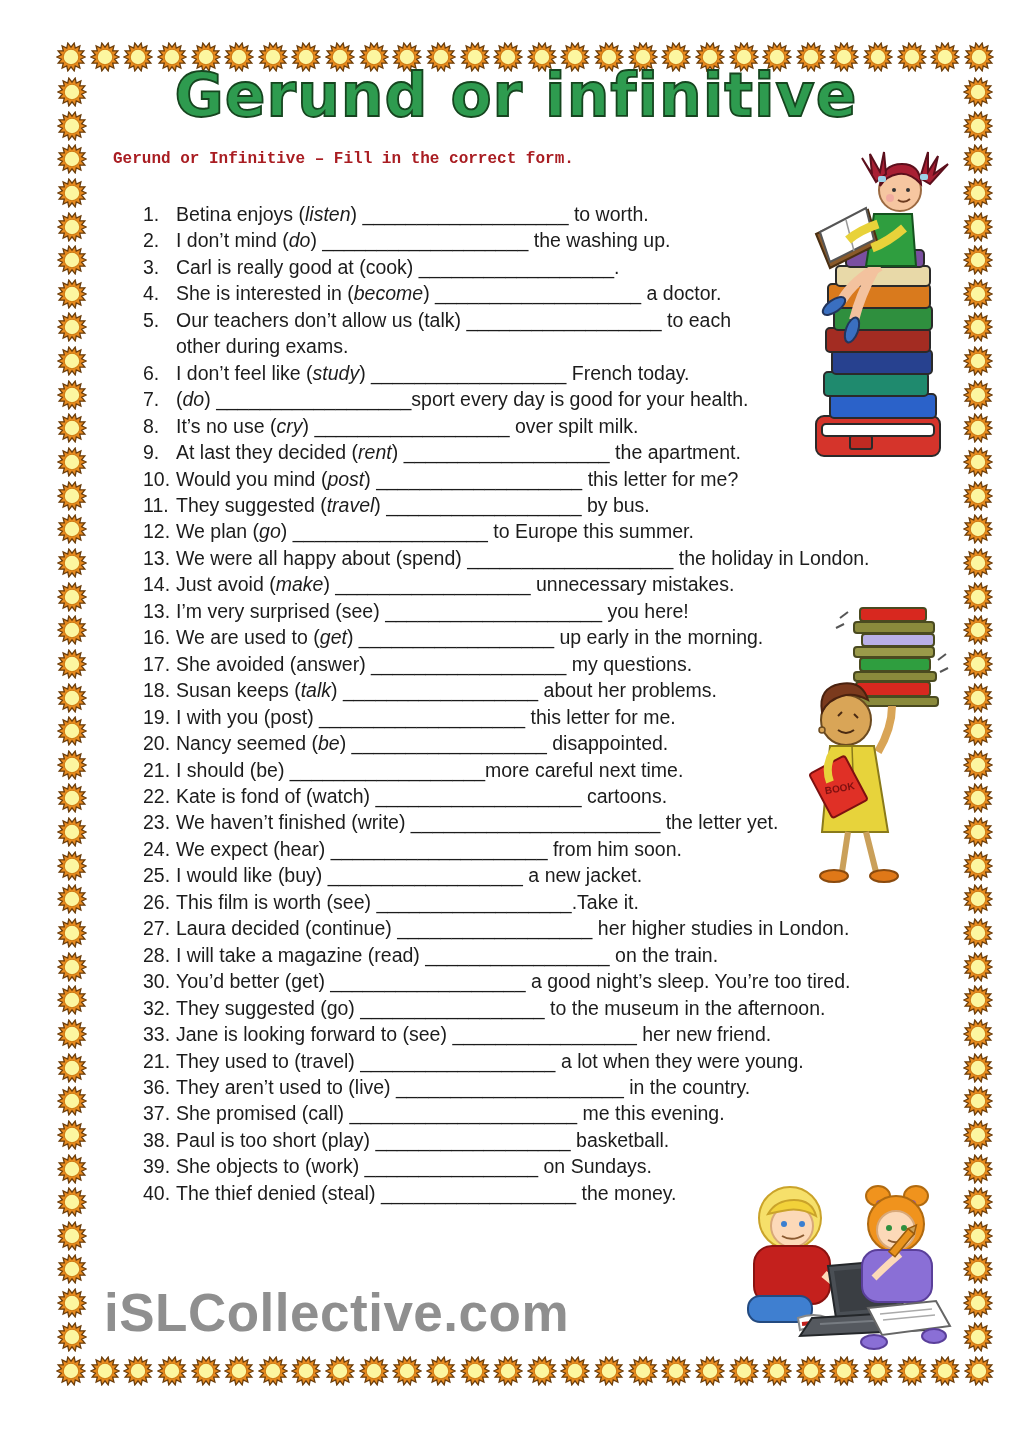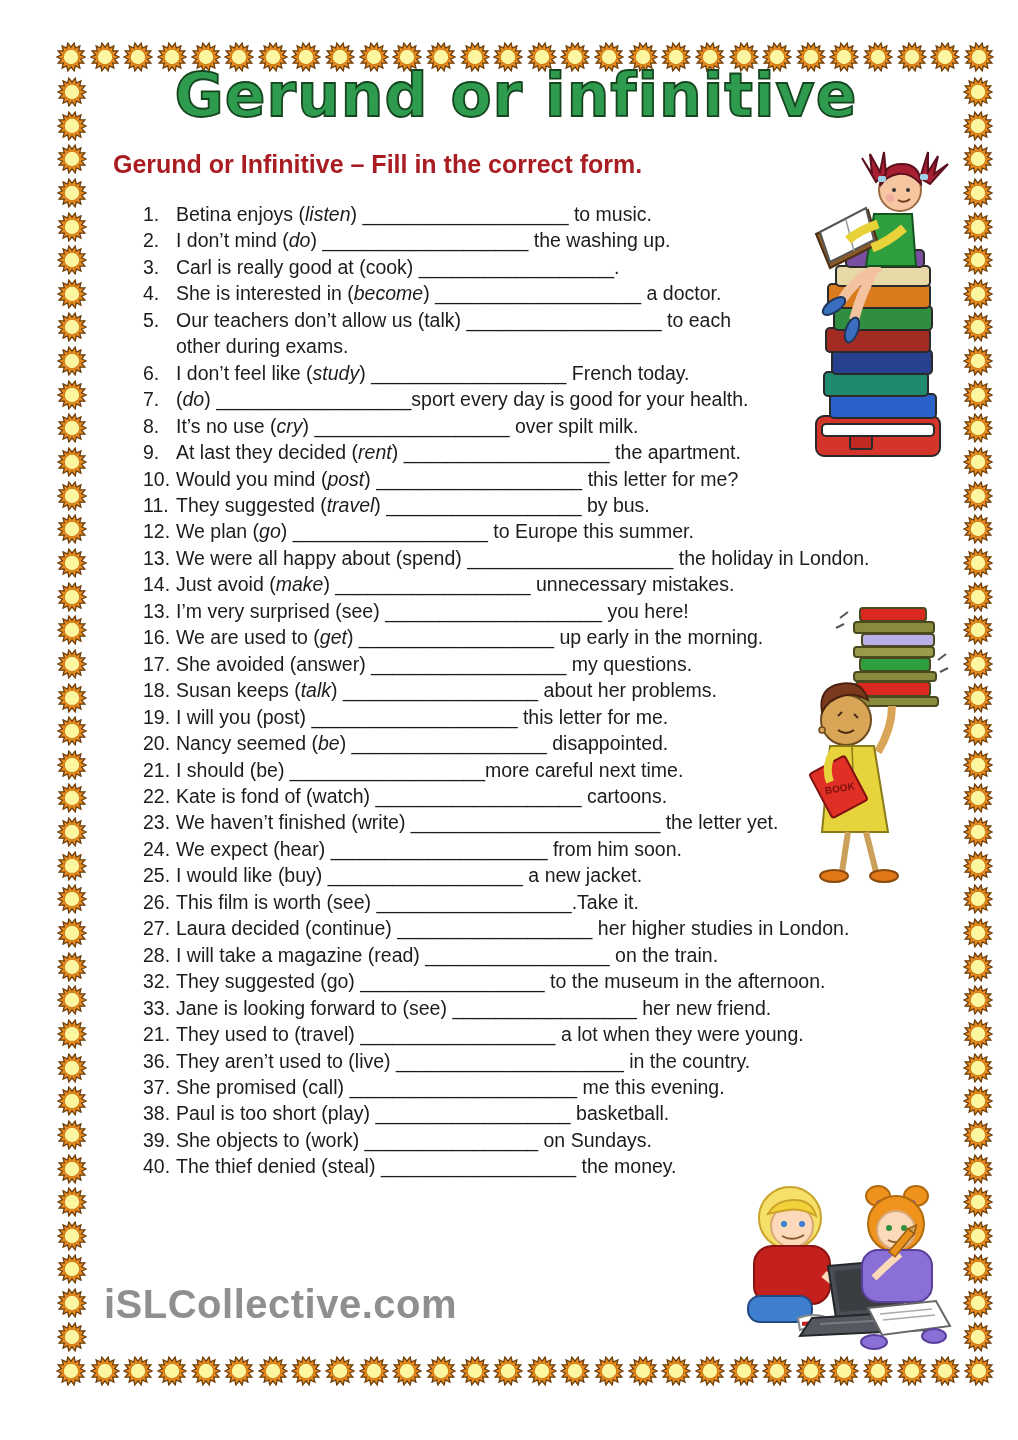--- a/index.html
+++ b/index.html
@@ -11,30 +11,30 @@
   #border-top{left:40px;top:42px;width:938px;height:31px;}
   #border-bottom{left:40px;top:1356px;width:938px;height:31px;}
   .border-col{position:absolute;display:flex;flex-direction:column;justify-content:space-between;}
   #border-left{left:41px;top:77px;width:31px;height:1275px;}
   #border-right{left:947px;top:77px;width:31px;height:1275px;}
   .sun{width:30px;height:30px;flex:0 0 auto;}
 
   .title{position:absolute;left:60px;top:60px;width:880px;text-align:center;
     font-family:"DejaVu Sans",sans-serif;font-size:60px;font-weight:bold;
     color:var(--title_color);-webkit-text-stroke:1.8px var(--title_outline);letter-spacing:1px;}
-  .subtitle{position:absolute;left:97px;top:150px;font-size:25px;font-weight:bold;color:var(--subtitle_color);}
+  .subtitle{position:absolute;left:97px;top:150px;font-size:16px;font-weight:bold;color:var(--subtitle_color);font-family:Liberation Mono, monospace;}
 
   .list{position:absolute;left:127px;top:201px;width:812px;font-size:19.5px;line-height:26.45px;color:var(--text_color);}
   .item{display:flex;}
   .num{flex:0 0 33px;}
   .txt{flex:1;}
   .it{font-style:italic;}
   .blank{letter-spacing:0;}
 
-  .watermark{position:absolute;left:88px;top:1282px;font-size:40px;font-weight:bold;
+  .watermark{position:absolute;left:88px;top:1282px;font-size:53px;font-weight:bold;
     color:var(--watermark_color);letter-spacing:0.5px;text-align:right;}
 
   .illus{position:absolute;}
   #illus-girl-books{left:786px;top:148px;width:154px;height:314px;}
   #illus-person-books{left:780px;top:600px;width:158px;height:288px;}
   #illus-kids-laptop{left:712px;top:1178px;width:230px;height:180px;}
 </style>
 </head>
 <body>
 
@@ -576,21 +576,21 @@
         <circle r="8.3" fill="#fcf6a0" stroke="#d07c14" stroke-width="1.2"></circle>
       </svg>
     </div>
 
   <div class="title">Gerund or infinitive</div>
   <div class="subtitle">Gerund or Infinitive – Fill in the correct form.</div>
 
   <div class="list">
       <div class="item">
         <span class="num">1.</span>
-        <span class="txt"><span>Betina enjoys (</span><span class="it">listen</span><span>) </span><span class="blank">___________________</span><span> to music.</span></span>
+        <span class="txt"><span>Betina enjoys (</span><span class="it">listen</span><span>) </span><span class="blank">___________________</span><span> to worth.</span></span>
       </div>
       <div class="item">
         <span class="num">2.</span>
         <span class="txt"><span>I don’t mind (</span><span class="it">do</span><span>) </span><span class="blank">___________________</span><span> the washing up.</span></span>
       </div>
       <div class="item">
         <span class="num">3.</span>
         <span class="txt"><span>Carl is really good at (cook) </span><span class="blank">__________________</span><span>.</span></span>
       </div>
       <div class="item">
@@ -648,21 +648,21 @@
       <div class="item">
         <span class="num">17.</span>
         <span class="txt"><span>She avoided (answer) </span><span class="blank">__________________</span><span> my questions.</span></span>
       </div>
       <div class="item">
         <span class="num">18.</span>
         <span class="txt"><span>Susan keeps (</span><span class="it">talk</span><span>) </span><span class="blank">__________________</span><span> about her problems.</span></span>
       </div>
       <div class="item">
         <span class="num">19.</span>
-        <span class="txt"><span>I will you (post) </span><span class="blank">___________________</span><span> this letter for me.</span></span>
+        <span class="txt"><span>I with you (post) </span><span class="blank">___________________</span><span> this letter for me.</span></span>
       </div>
       <div class="item">
         <span class="num">20.</span>
         <span class="txt"><span>Nancy seemed (</span><span class="it">be</span><span>) </span><span class="blank">__________________</span><span> disappointed.</span></span>
       </div>
       <div class="item">
         <span class="num">21.</span>
         <span class="txt"><span>I should (be) </span><span class="blank">__________________</span><span>more careful next time.</span></span>
       </div>
       <div class="item">
@@ -685,20 +685,24 @@
         <span class="num">26.</span>
         <span class="txt"><span>This film is worth (see) </span><span class="blank">__________________</span><span>.Take it.</span></span>
       </div>
       <div class="item">
         <span class="num">27.</span>
         <span class="txt"><span>Laura decided (continue) </span><span class="blank">__________________</span><span> her higher studies in London.</span></span>
       </div>
       <div class="item">
         <span class="num">28.</span>
         <span class="txt"><span>I will take a magazine (read) </span><span class="blank">_________________</span><span> on the train.</span></span>
+      </div>
+      <div class="item">
+        <span class="num">30.</span>
+        <span class="txt"><span>You’d better (get) </span><span class="blank">__________________</span><span> a good night’s sleep. You’re too tired.</span></span>
       </div>
       <div class="item">
         <span class="num">32.</span>
         <span class="txt"><span>They suggested (go) </span><span class="blank">_________________</span><span> to the museum in the afternoon.</span></span>
       </div>
       <div class="item">
         <span class="num">33.</span>
         <span class="txt"><span>Jane is looking forward to (see) </span><span class="blank">_________________</span><span> her new friend.</span></span>
       </div>
       <div class="item">

